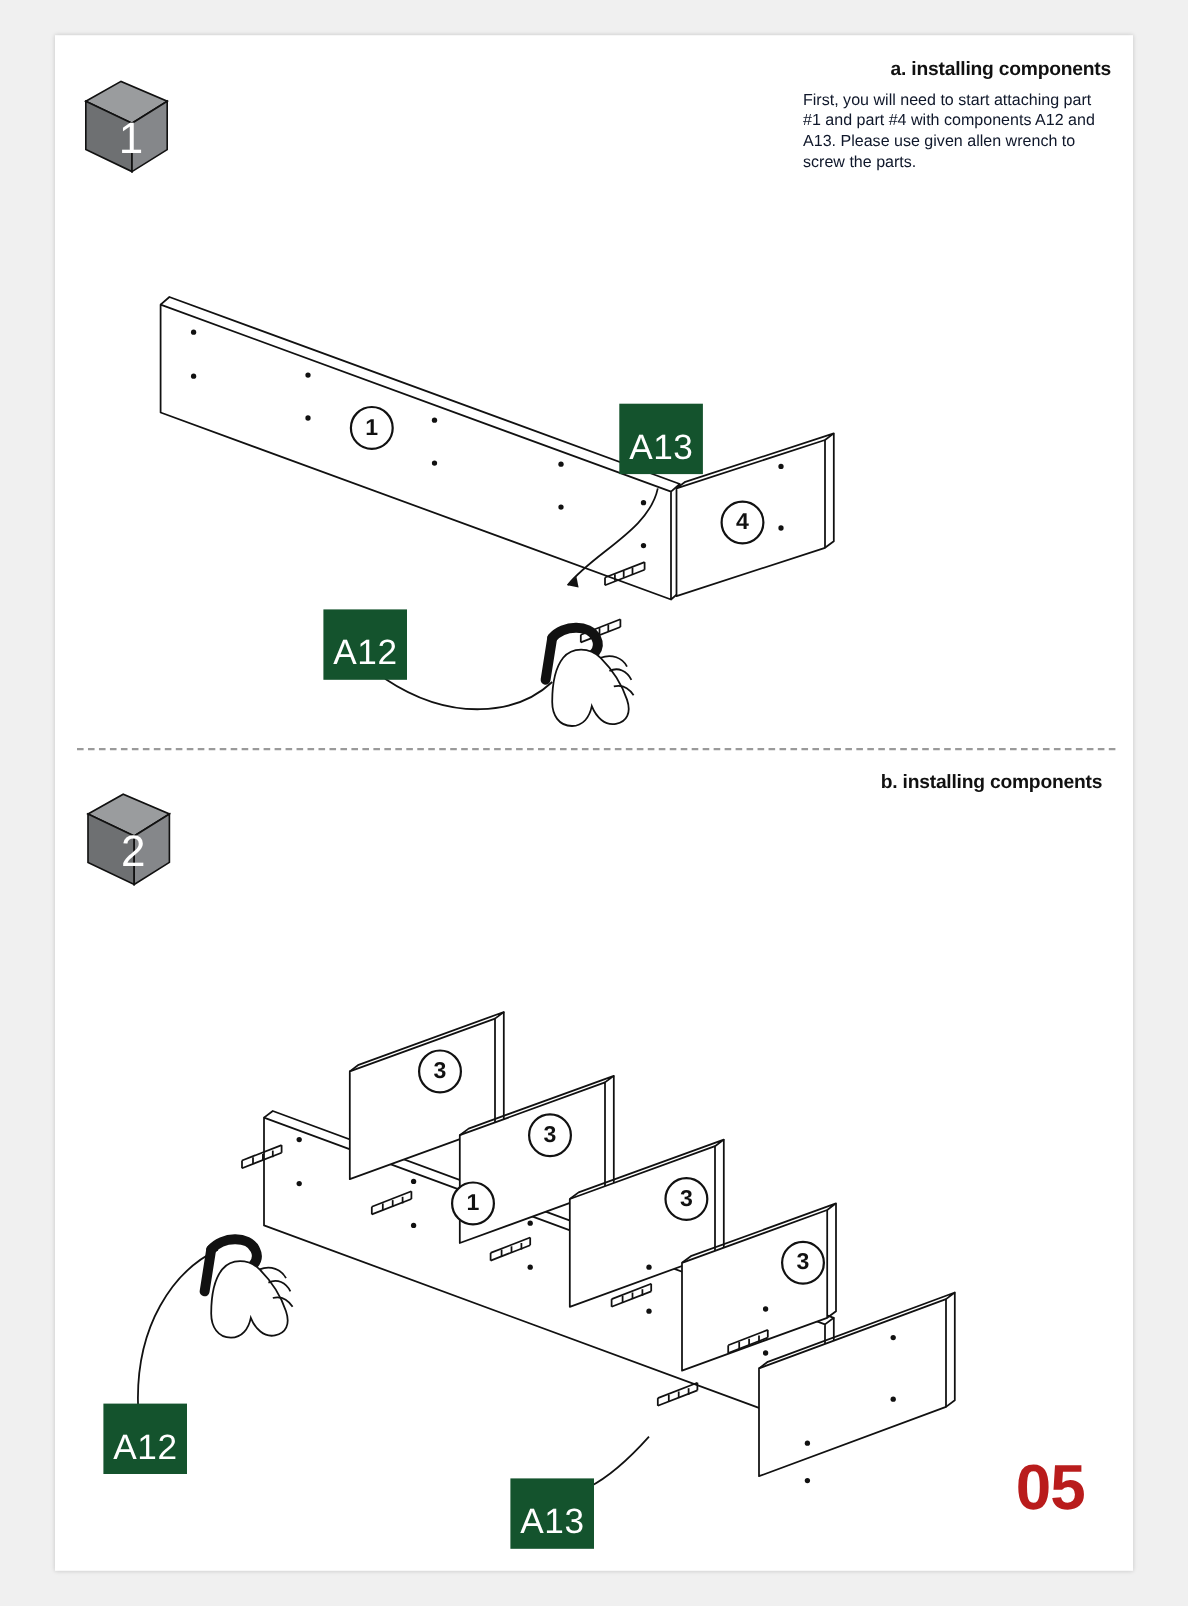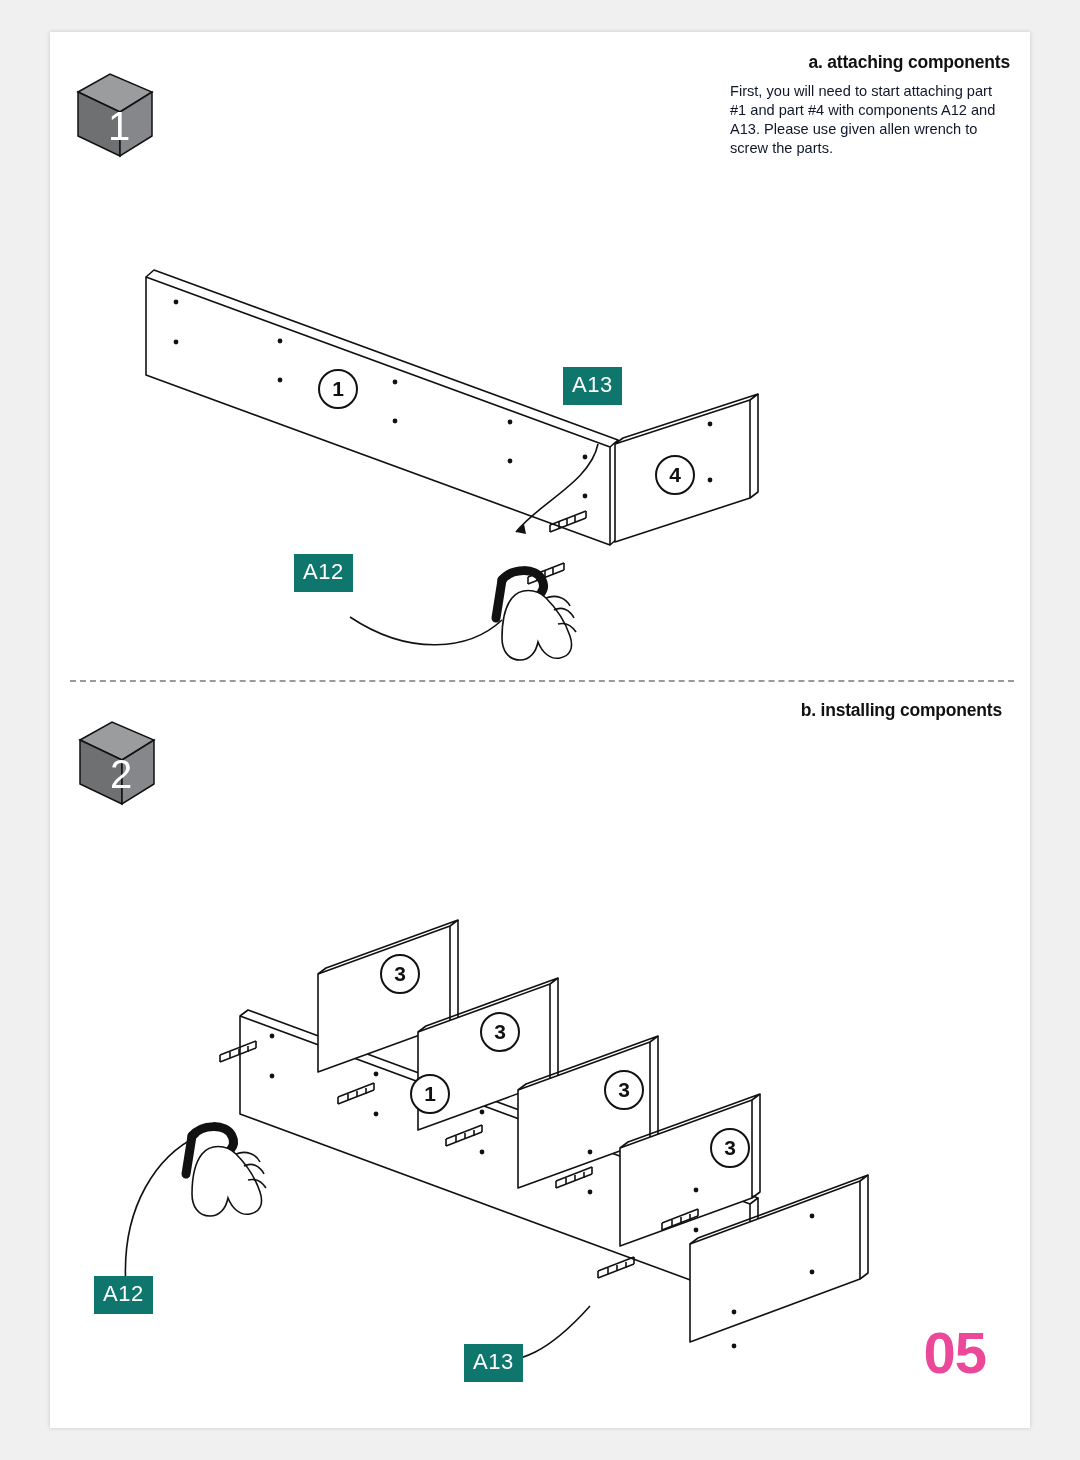--- a/index.html
+++ b/index.html
@@ -56,25 +56,25 @@
     color:#0f172a;
   }
 
   
   .illus{position:absolute;left:0;top:0;width:980px;height:100%;}
   .illus svg{position:absolute;left:0;top:0;}
 
   
   .tag{
     position:absolute;
-    background:#0f766e;
+    background:#14532d;
     color:#ffffff;
-    font-size:22px;
+    font-size:32px;
     line-height:1;
-    padding:7px 9px 9px 9px;
+    padding:23px 9px 9px 9px;
     font-family:"Liberation Sans", sans-serif;
     letter-spacing:0.5px;
   }
 
   
   .circ{
     position:absolute;
     width:40px;height:40px;
     border:2px solid #111;
     border-radius:50%;
@@ -85,42 +85,42 @@
     display:flex;align-items:center;justify-content:center;
     box-sizing:border-box;
   }
 
   
   .pagenum{
     position:absolute;
     right:44px;bottom:42px;
     font-size:58px;
     font-weight:bold;
-    color:#ec4899;
+    color:#b91c1c;
     letter-spacing:-1px;
   }
 </style>
 </head>
 <body>
 
 <div class="page">
 
   <div class="step step1">
 
     <div class="cube" style="left:20px;top:38px;">
       <svg width="90" height="92" viewBox="0 0 90 92">
         <polygon points="8,22 40,4 82,22 50,42" fill="#9a9c9e" stroke="#111" stroke-width="1.5"></polygon>
         <polygon points="8,22 50,42 50,86 8,66" fill="#6e7072" stroke="#111" stroke-width="1.5"></polygon>
         <polygon points="50,42 82,22 82,66 50,86" fill="#85878a" stroke="#111" stroke-width="1.5"></polygon>
       </svg>
       <div class="num">1</div>
     </div>
 
     <div class="txtcol" style="left:680px;top:20px;">
-      <h2>a. attaching components</h2>
+      <h2>a. installing components</h2>
       <p>First, you will need to start attaching part #1 and part #4 with components A12 and A13. Please use given allen wrench to screw the parts.</p>
     </div>
 
     <div class="illus">
       <svg width="980" height="648" viewBox="0 0 980 648">
         <g fill="none" stroke="#111111" stroke-width="1.6" stroke-linejoin="round">
 
           <polygon points="96,245 560,415 560,513 96,343" fill="#ffffff"></polygon>
 
           <polyline points="96,245 104,238 568,408 560,415"></polyline>

